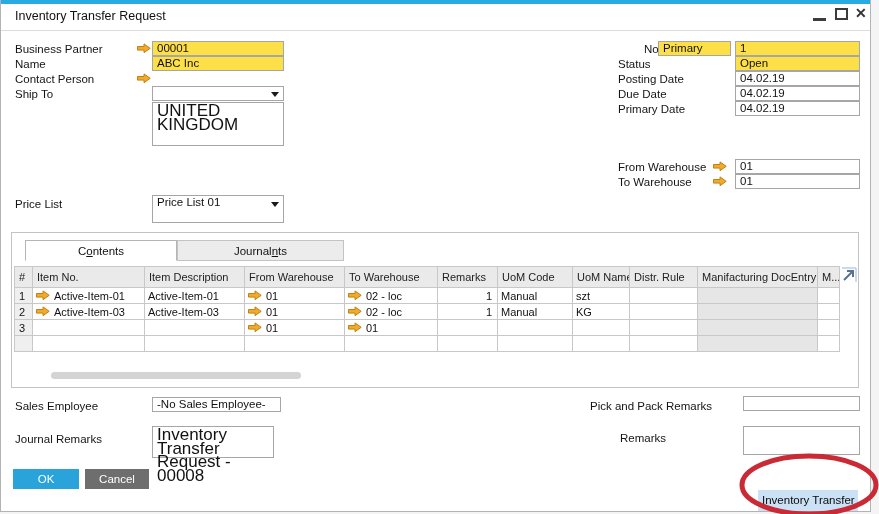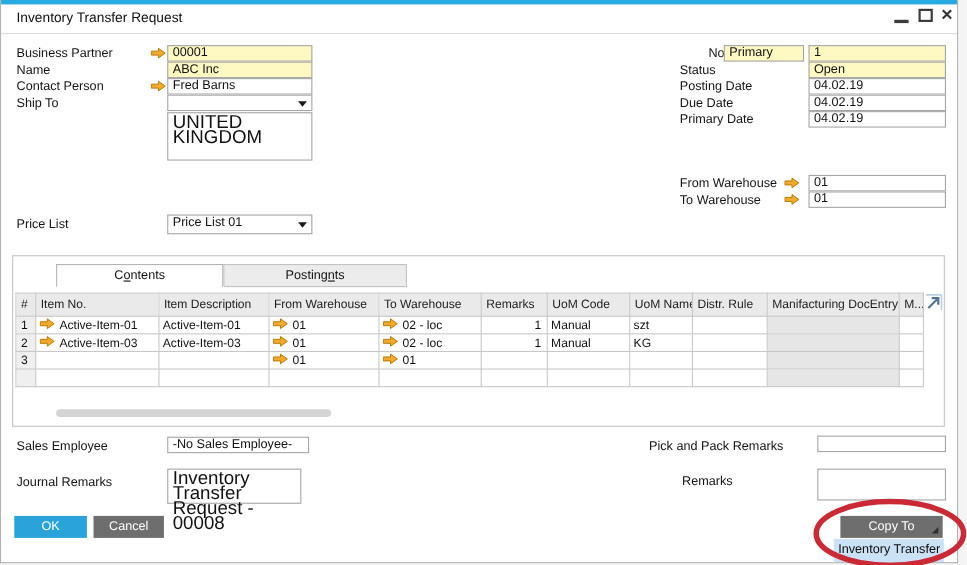--- a/index.html
+++ b/index.html
@@ -7,26 +7,26 @@
   .win { position:absolute; left:0; top:0; width:871px; height:512px; background:#fff; border:1px solid #b3b3b3; border-top:none; }
   .topline { position:absolute; left:0; top:0; width:100%; height:4px; background:#28abe2; }
   .titlebar-sep { position:absolute; left:0; top:30px; width:100%; height:1px; background:#dcdcdc; }
   .title { position:absolute; left:14px; top:9px; font-size:12.5px; color:#101010; }
   .winbtn { position:absolute; cursor:default; }
   .btn-min { left:812px; top:18px; width:13px; height:3px; background:#3c3c3c; }
   .btn-max { left:834px; top:8px; width:13px; height:12px; border:2px solid #3c3c3c; background:#fff; }
   .btn-close { left:854px; top:5px; font-size:14px; font-weight:bold; color:#333; }
   .lbl { position:absolute; font-size:11.5px; color:#141414; white-space:nowrap; line-height:14px; }
   .fld { position:absolute; height:15px; border:1px solid #a6a6a6; background:#fff; font-size:11.5px; color:#111; line-height:13px; padding:0 4px; white-space:nowrap; overflow:hidden; }
-  .fld.gray { background:#fef9c3; }
+  .fld.gray { background:#fde047; }
   .box { position:absolute; border:1px solid #a6a6a6; background:#fff; font-size:17px; color:#111; padding:1px 4px; line-height:13.5px; }
   .dd-tri { position:absolute; right:4px; top:5px; width:0; height:0; border-left:4px solid transparent; border-right:4px solid transparent; border-top:5px solid #1a1a1a; }
   .link-arrow { position:absolute; width:14px; height:11px; }
   .panel { position:absolute; left:10px; top:232px; width:848px; height:156px; border:1px solid #c3c3c3; background:#fff; }
-  .tab { position:absolute; top:240px; height:21px; font-size:11.5px; text-align:center; line-height:20px; color:#111;margin-left:26px; }
+  .tab { position:absolute; top:240px; height:21px; font-size:11.5px; text-align:center; line-height:20px; color:#111; }
   .tab.active { background:#fff; border:1px solid #b5b5b5; border-bottom:1px solid #fff; z-index:2; }
   .tab.inactive { background:#ececec; border:1px solid #c3c3c3; }
   .tab .accel { text-decoration:underline; }
   table.grid { position:absolute; left:13px; top:266px; border-collapse:collapse; table-layout:fixed; width:825px; font-size:11px; }
   table.grid th { background:#eaeaea; border:1px solid #c8c8c8; font-weight:normal; text-align:left; height:21px; padding:0 4px; color:#222; white-space:nowrap; overflow:hidden; }
   table.grid td { border:1px solid #c8c8c8; height:16px; padding:0 3px; color:#111; white-space:nowrap; overflow:hidden; background:#fff; }
   table.grid td.rownum { background:#efefef; text-align:left; padding-left:4px; }
   table.grid td.qty { text-align:right; padding-right:5px; }
   table.grid td.dis { background:#e6e6e6; }
   table.grid .cell-arrow { display:inline-block; vertical-align:-1px; margin-right:4px; }
@@ -65,21 +65,20 @@
     </svg>
   <div class="fld gray" style="left:151px; top:41px; width:132px;">00001</div>
 
   <div class="lbl" style="left:14px; top:57px;">Name</div>
   <div class="fld gray" style="left:151px; top:56px; width:132px;">ABC Inc</div>
 
   <div class="lbl" style="left:14px; top:72px;">Contact Person</div>
   <svg class="link-arrow" style="left:136px; top:73px;" viewBox="0 0 14 11">
       <use href="#arrow-shape"></use>
     </svg>
-  <div class="fld" style="left:151px; top:71px; width:132px;">Fred Barns</div>
 
   <div class="lbl" style="left:14px; top:87px;">Ship To</div>
   <div class="fld" style="left:151px; top:86px; width:132px;">
     <span></span>
     <span class="dd-tri"></span>
   </div>
   <div class="box" style="left:151px; top:102px; width:132px; height:44px;">UNITED KINGDOM</div>
 
   <div class="lbl" style="left:617px; top:42px;margin-left:26px;">No.</div>
   <div class="fld gray" style="left:657px; top:41px; width:73px;">Primary</div>
@@ -103,31 +102,31 @@
     </svg>
   <div class="fld" style="left:734px; top:159px; width:125px;">01</div>
 
   <div class="lbl" style="left:617px; top:175px;">To Warehouse</div>
   <svg class="link-arrow" style="left:712px; top:176px;" viewBox="0 0 14 11">
       <use href="#arrow-shape"></use>
     </svg>
   <div class="fld" style="left:734px; top:174px; width:125px;">01</div>
 
   <div class="lbl" style="left:14px; top:197px;">Price List</div>
-  <div class="fld" style="left:151px; top:195px; width:132px; height:18px;">
+  <div class="fld" style="left:151px; top:195px; width:132px; height:28px;">
     <span>Price List 01</span>
     <span class="dd-tri" style="top:6px;"></span>
   </div>
 
   <div class="panel"></div>
   <div class="tab active" style="left:24px; width:152px;">
     <span>C</span><span class="accel">o</span><span>ntents</span>
   </div>
   <div class="tab inactive" style="left:176px; width:167px;">
-    <span>Posting</span><span class="accel">n</span><span>ts</span>
+    <span>Journal</span><span class="accel">n</span><span>ts</span>
   </div>
 
   <table class="grid">
     <colgroup>
       <col style="width:18px">
         <col style="width:112px">
         <col style="width:100px">
         <col style="width:100px">
         <col style="width:93px">
         <col style="width:60px">
@@ -237,22 +236,18 @@
   <div class="box" style="left:151px; top:426px; width:122px; height:32px;">Inventory Transfer Request - 00008</div>
 
   <div class="lbl" style="left:589px; top:399px;">Pick and Pack Remarks</div>
   <div class="fld" style="left:742px; top:396px; width:117px;"></div>
 
   <div class="lbl" style="left:619px; top:431px;">Remarks</div>
   <div class="box" style="left:742px; top:426px; width:117px; height:29px;"></div>
 
   <div class="pushbtn btn-ok">OK</div>
   <div class="pushbtn btn-cancel">Cancel</div>
-  <div class="pushbtn btn-copyto">
-    <span>Copy To</span>
-    <span class="copy-tri"></span>
-  </div>
   <div class="copy-menu-item">Inventory Transfer</div>
 </div>
 
 <svg class="annotation" viewBox="0 0 143 62">
   <ellipse cx="73" cy="33" rx="67" ry="29" fill="none" stroke="#c92a35" stroke-width="5"></ellipse>
 </svg>
 
 </body></html>

